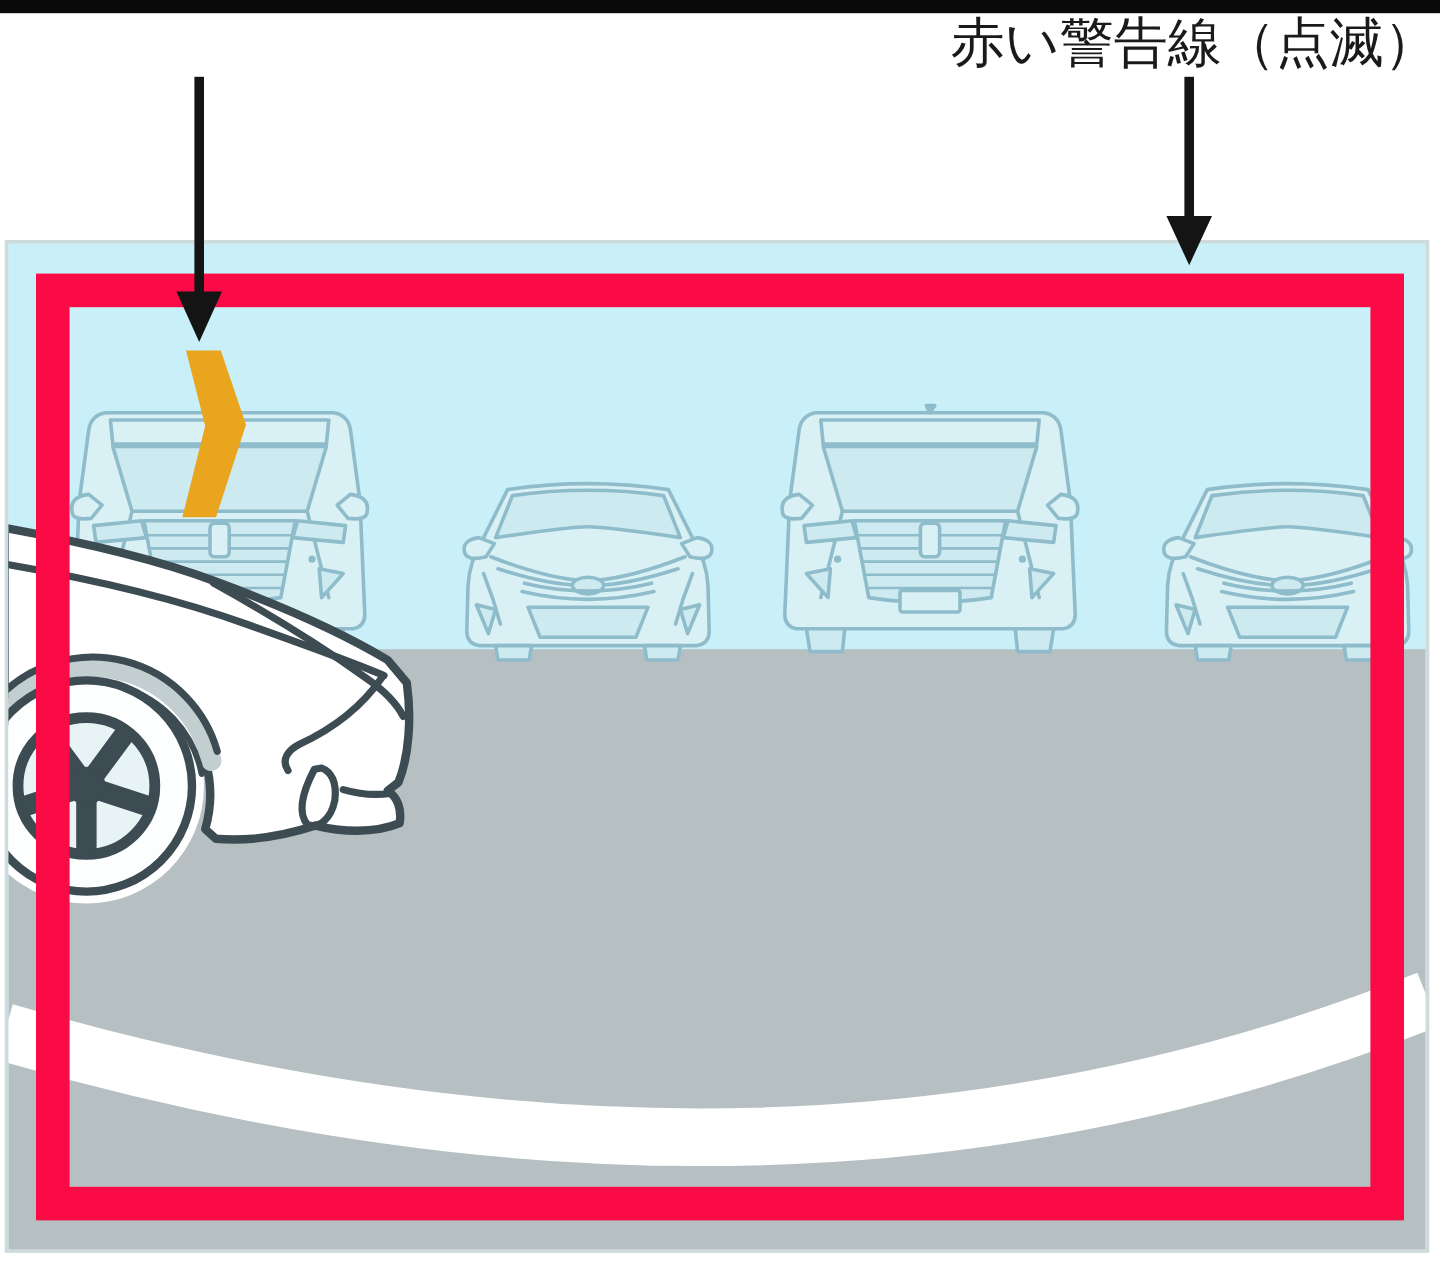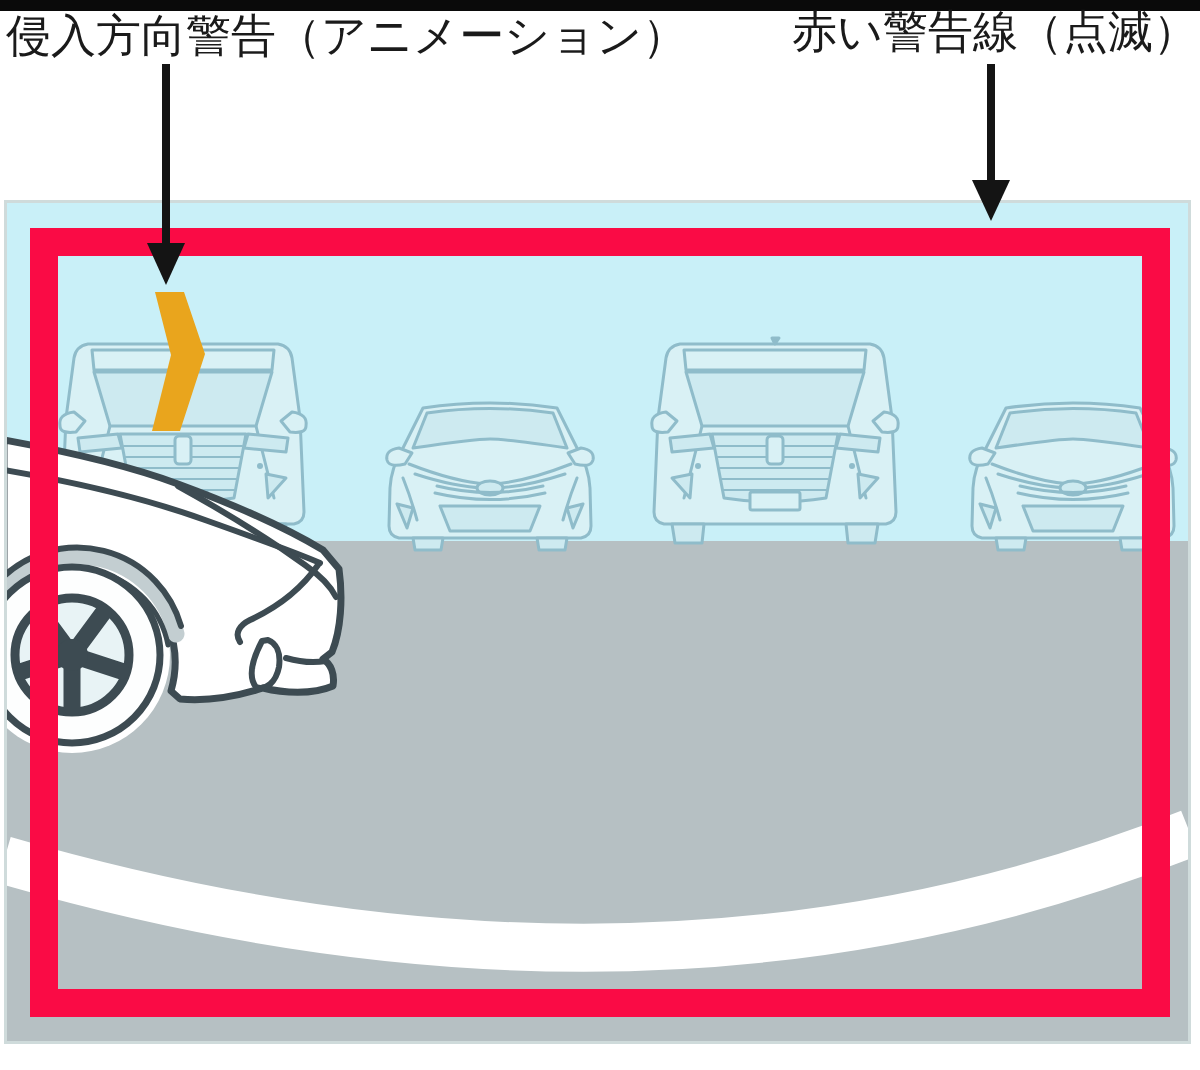--- a/index.html
+++ b/index.html
@@ -2,36 +2,35 @@
 <html><head>
 <meta charset="utf-8">
 <style>
   html,body{margin:0;padding:0;background:#ffffff;}
   #stage{position:relative;width:1200px;height:1070px;background:#ffffff;overflow:hidden;
          font-family:"DejaVu Sans","Liberation Sans",sans-serif;}
   .top-bar{position:absolute;left:0;top:0;width:1200px;height:11px;background:#0a0a0a;}
   .anno-label{position:absolute;top:10px;font-size:45px;font-weight:500;color:#1a1a1a;
               letter-spacing:0px;white-space:nowrap;line-height:1.15;}
   #label-intrusion{left:6px;}
-  #label-redline{left:792px;font-family:Liberation Mono, monospace;}
+  #label-redline{left:792px;}
   .camera-view{position:absolute;left:4px;top:200px;width:1181px;height:838px;
                border:3px solid #cfdbdb;background:#c9f0f8;}
   .scene-svg{position:absolute;left:0;top:0;display:block;}
   .warning-frame{position:absolute;left:30px;top:228px;width:1140px;height:789px;
                  border:28px solid #fa0b45;box-sizing:border-box;background:transparent;}
   .overlay-svg{position:absolute;left:0;top:0;pointer-events:none;}
 </style>
 </head>
 <body>
 
 <div id="stage">
 
   <div class="top-bar"></div>
 
-  <div class="anno-label" id="label-intrusion">侵入方向警告（アニメーション）</div>
   <div class="anno-label" id="label-redline">赤い警告線（点滅）</div>
 
   <div class="camera-view">
     <svg class="scene-svg" width="1181" height="838" viewBox="7 203 1181 838">
 
       <defs>
 
         <g id="minivan" stroke="#8fbcca" stroke-width="3" fill="#d9f1f5" stroke-linejoin="round" stroke-linecap="round">
           <path d="M 30 14 L 220 14 Q 232 16 234 28 L 242 88 L 246 182 Q 246 192 236 194 L 14 194 Q 4 192 4 182 L 8 88 L 16 28 Q 18 16 30 14 Z"></path>
           <path d="M 122 8 L 129 8 L 125 14 Z" fill="#8fbcca"></path>

